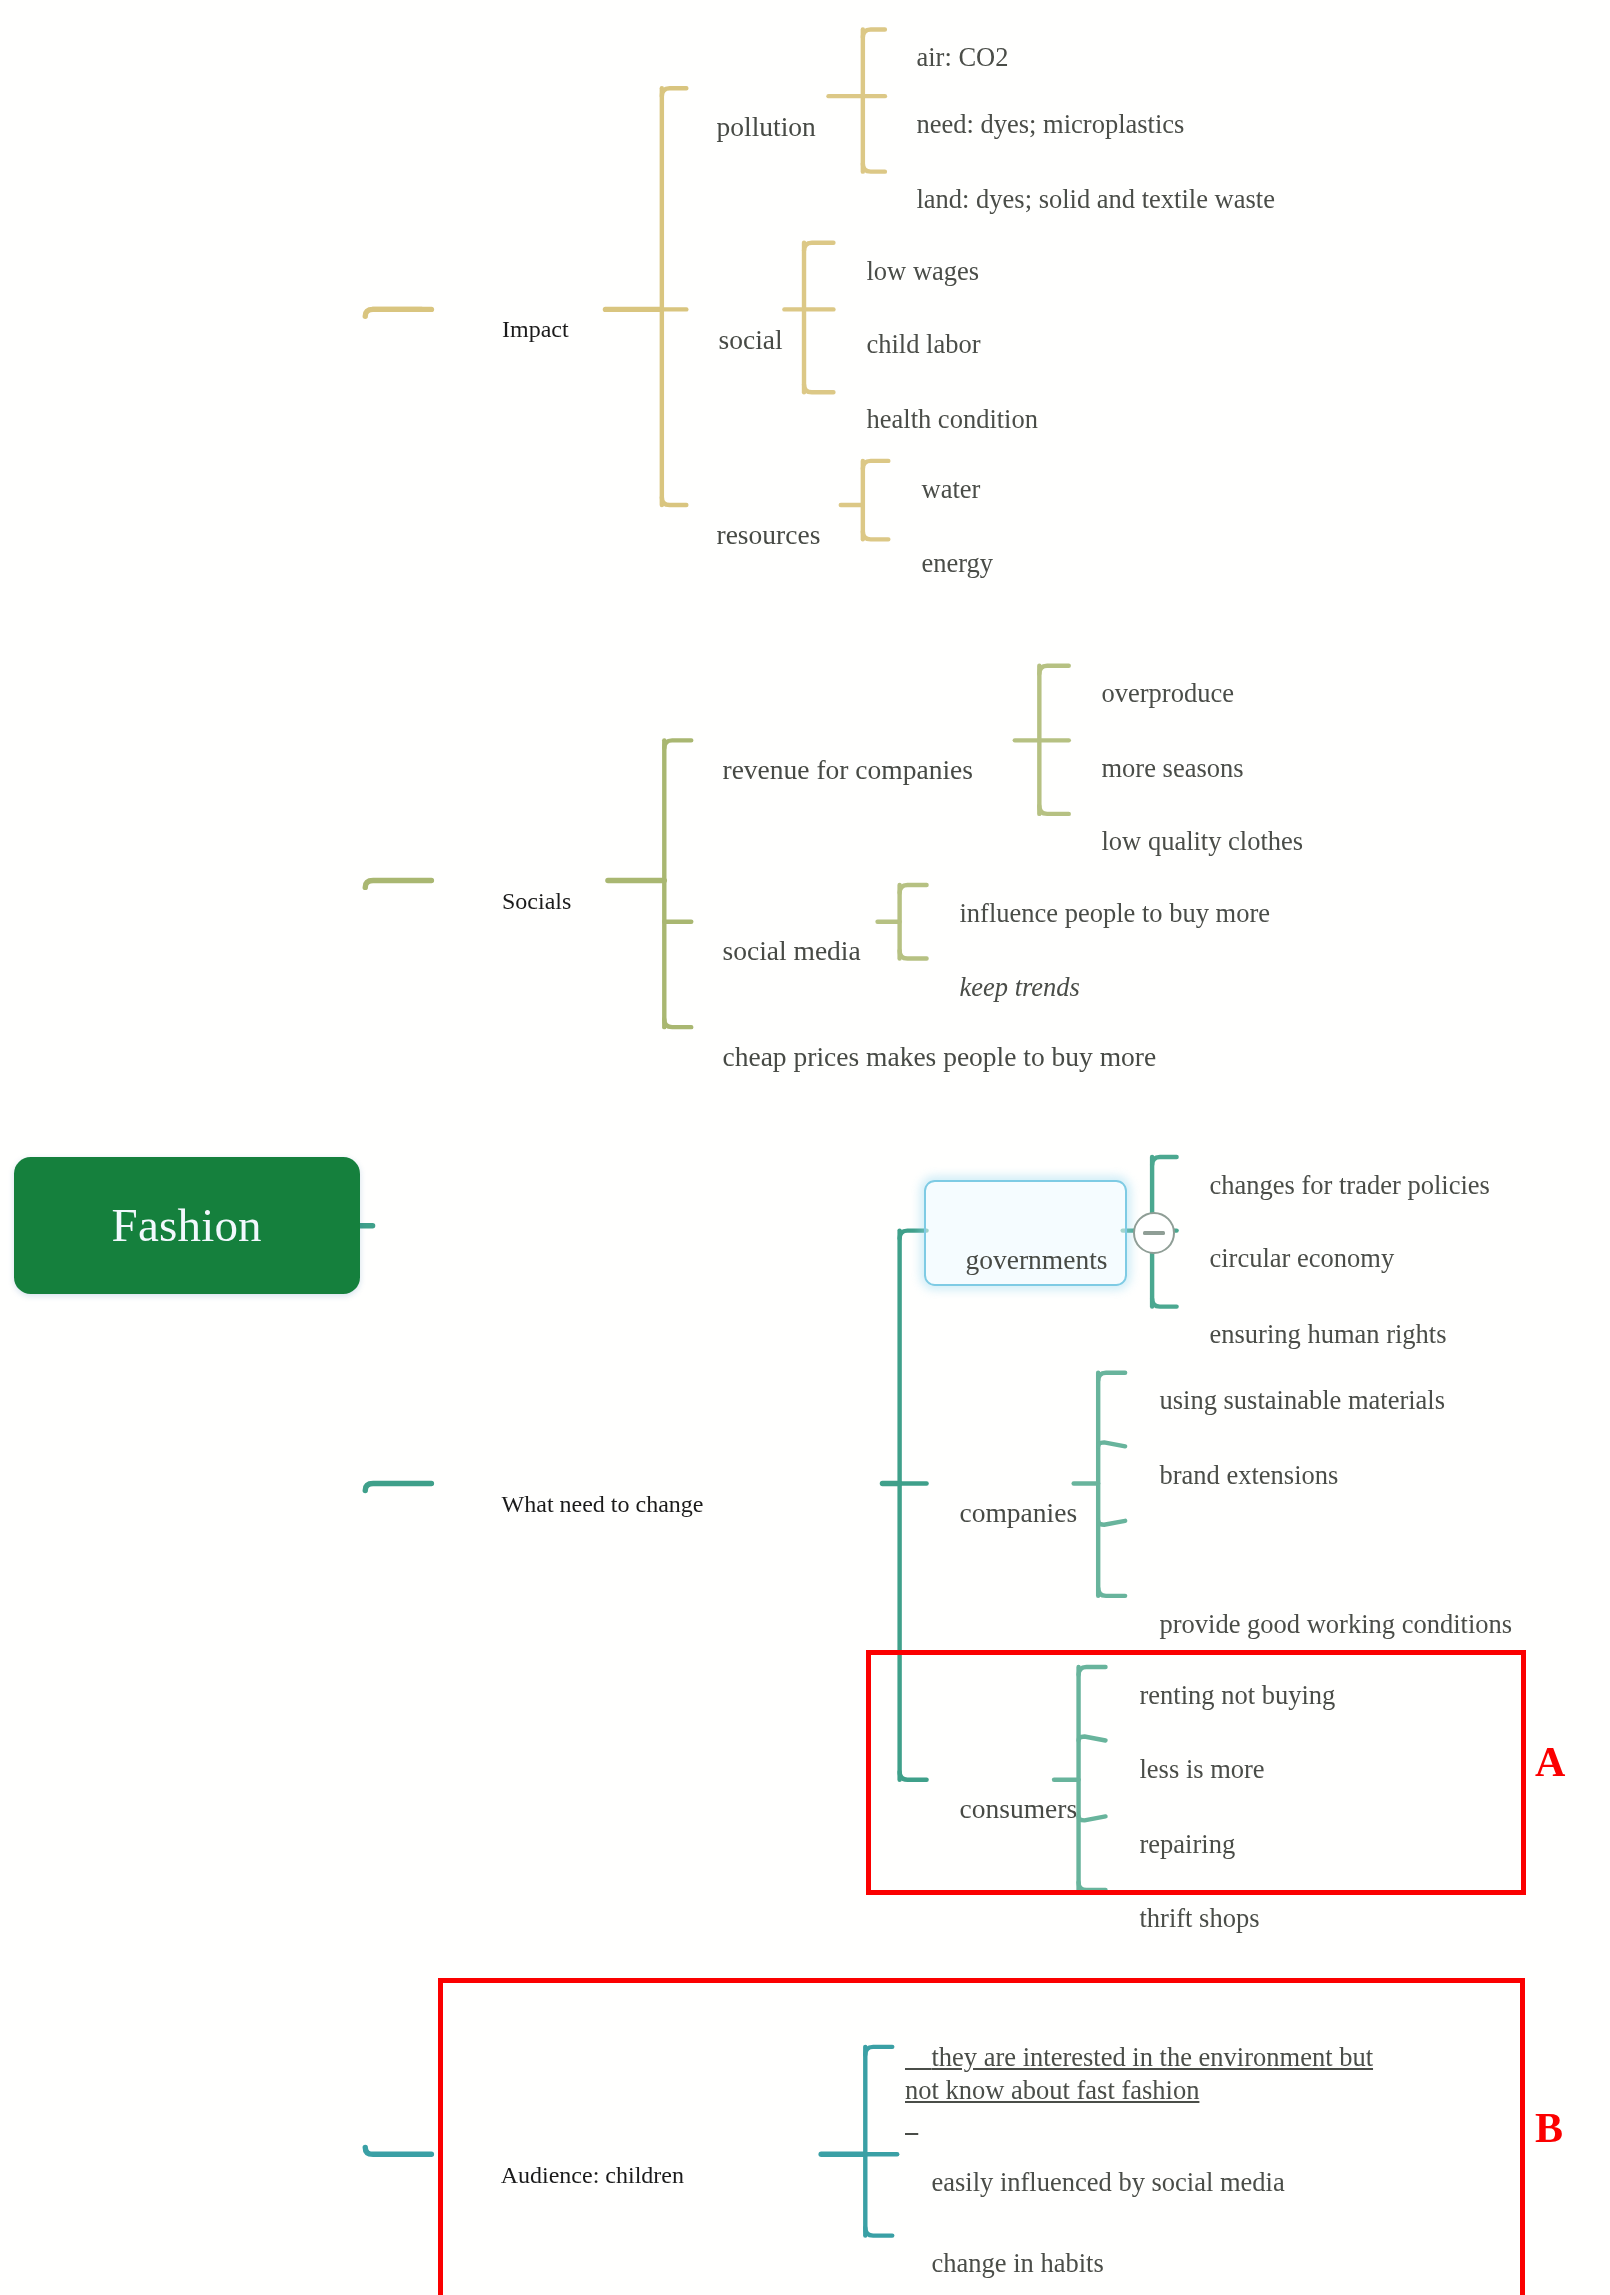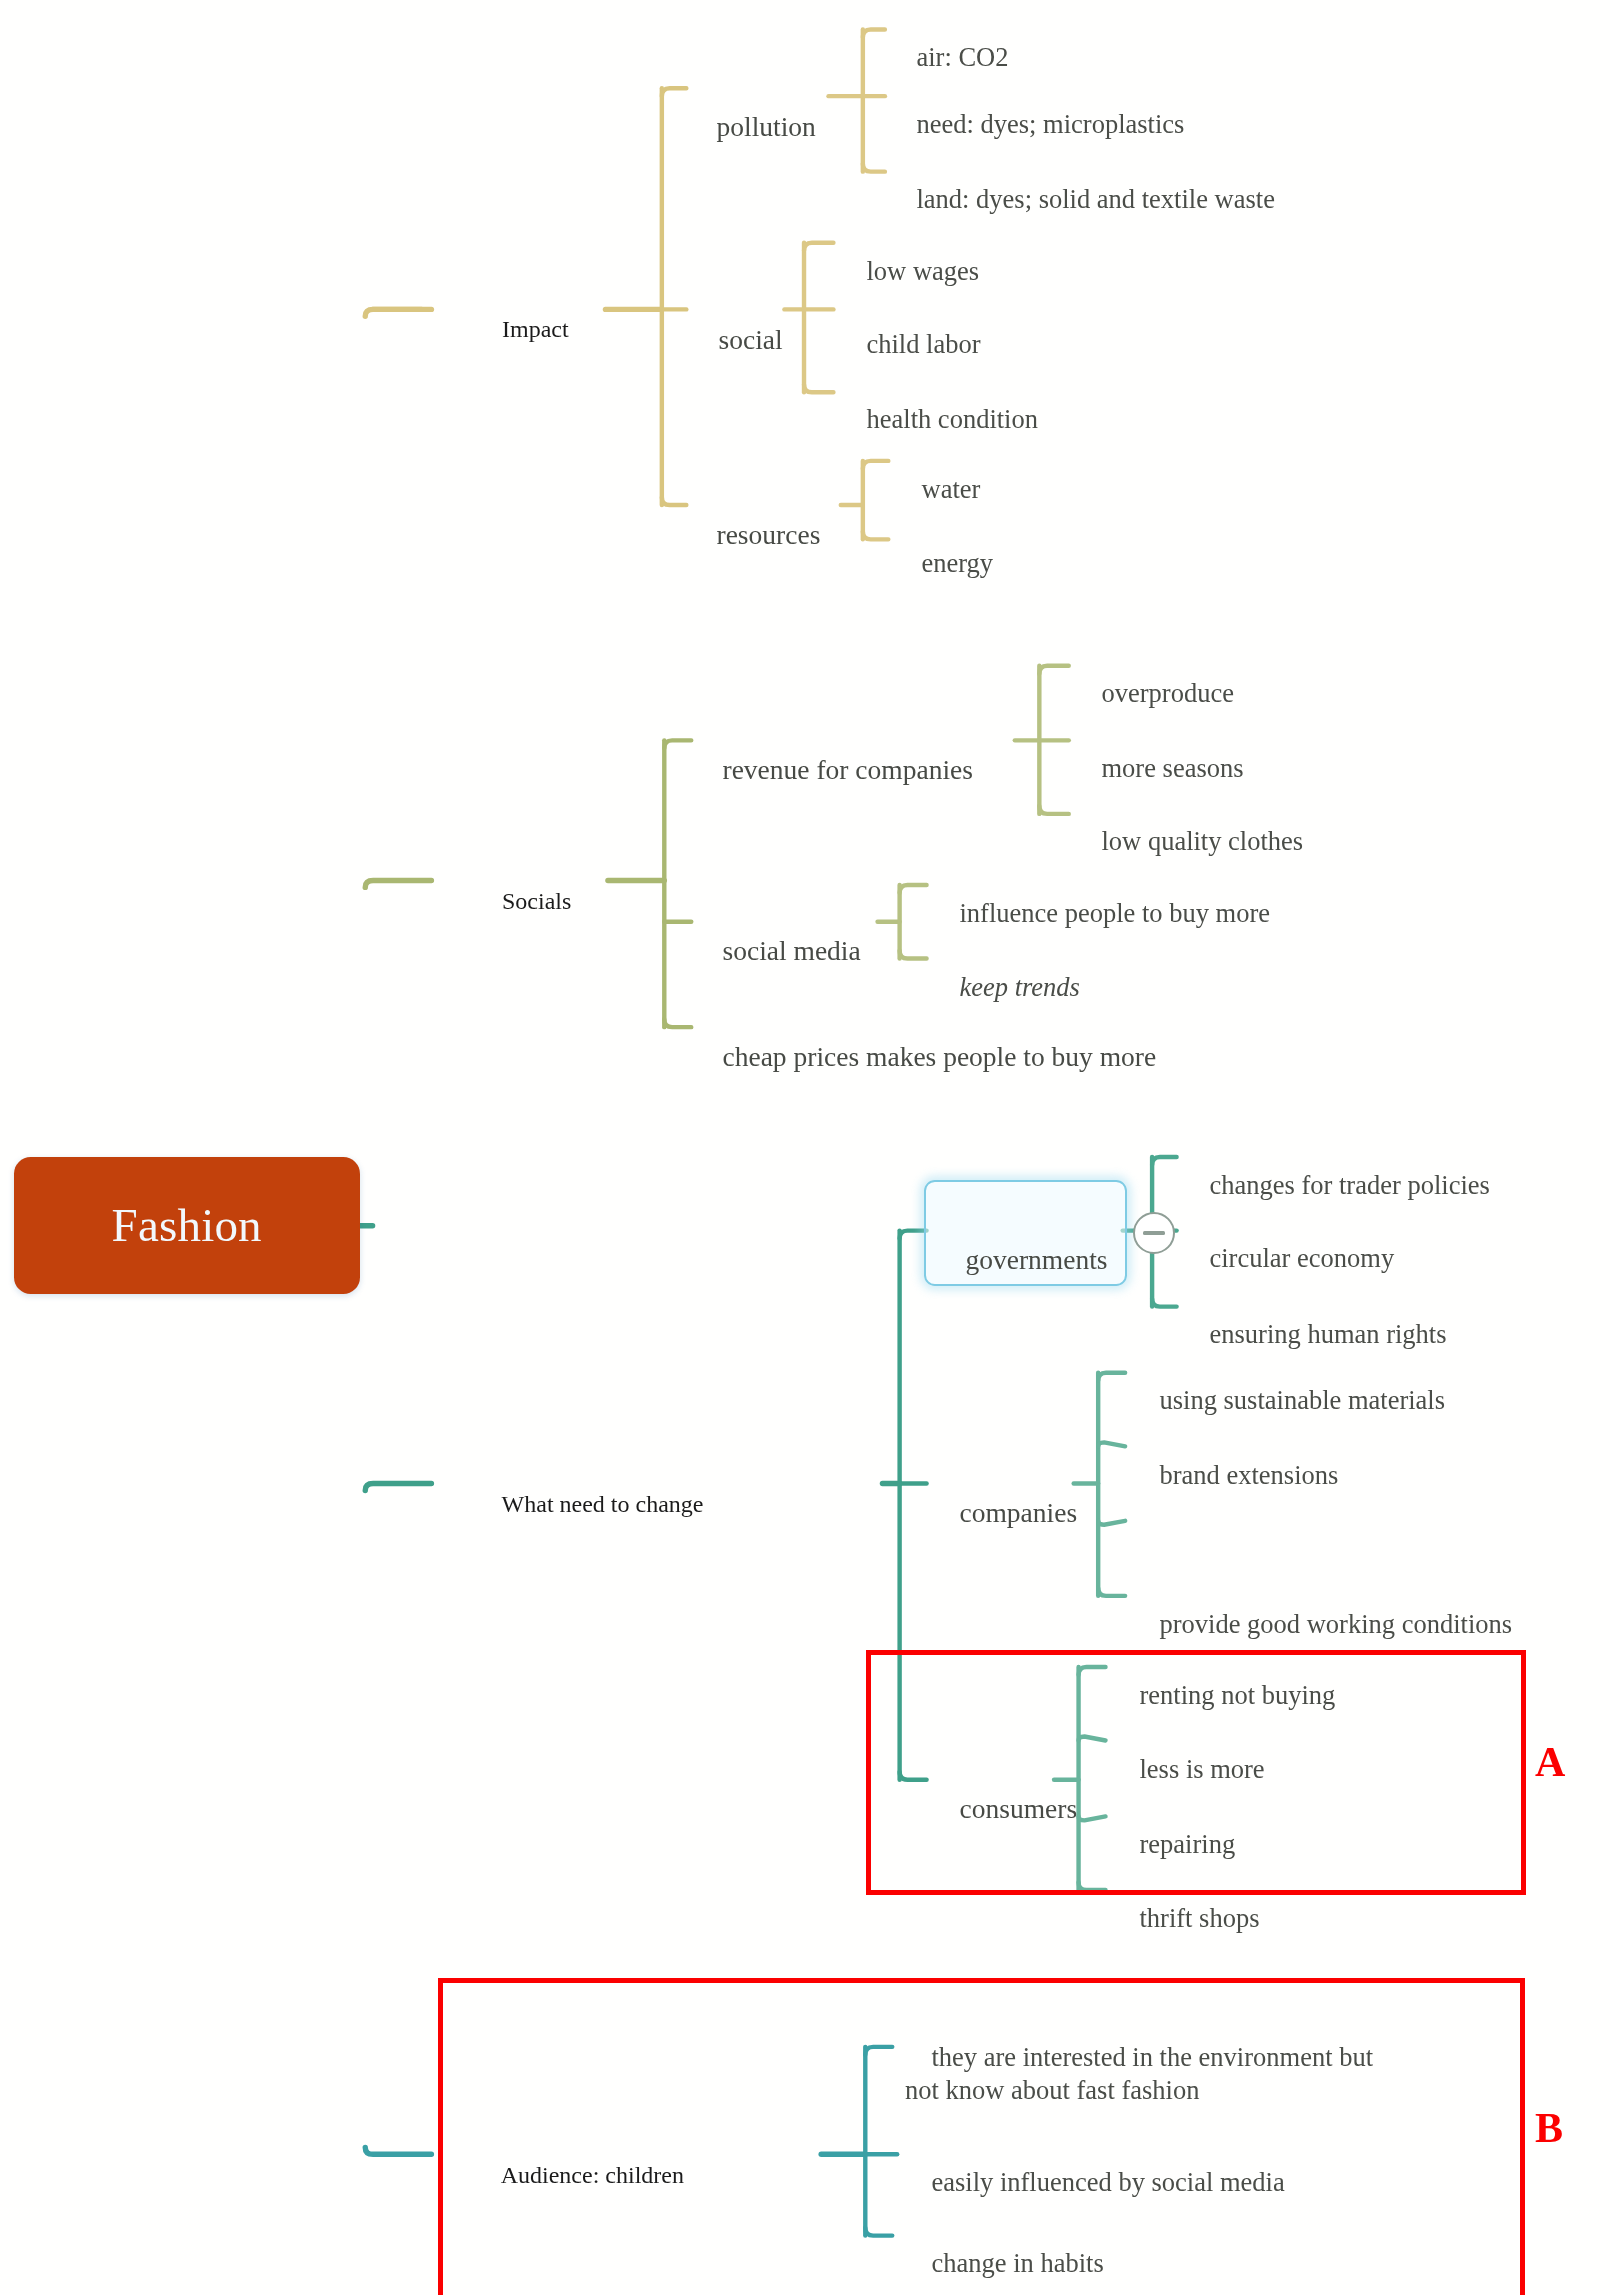--- a/index.html
+++ b/index.html
@@ -22,21 +22,21 @@
     height: 2295px;
     pointer-events: none;
   }
   .node {
     position: absolute;
     white-space: pre;
     line-height: 1.16;
   }
   
   .root-node {
-    background: #c2410c;
+    background: #15803d;
     color: #f2f8fd;
     border-radius: 16.7px;
     display: flex;
     align-items: center;
     justify-content: center;
     box-shadow: 0 2px 6.9px rgba(20,90,160,.18);
     letter-spacing: 0.2px;
   }
   
   .lvl1 {
@@ -318,21 +318,21 @@
   <div class="node lvl3" style="left:1113px; top:1723px;">
     <span>less is more</span>
   </div>
   <div class="node lvl3" style="left:1113px; top:1798px;">
     <span>repairing</span>
   </div>
   <div class="node lvl3" style="left:1113px; top:1872px;">
     <span>thrift shops</span>
   </div>
 
-  <div class="node lvl3" style="left:905px; top:2009px; line-height:1.22;">
+  <div class="node lvl3" style="left:905px; top:2009px; line-height:1.22;text-decoration:underline;">
     <span>they are interested in the environment but
 not know about fast fashion</span>
   </div>
   <div class="node lvl3" style="left:905px; top:2136px;">
     <span>easily influenced by social media</span>
   </div>
   <div class="node lvl3" style="left:905px; top:2217px;">
     <span>change in habits</span>
   </div>
 

